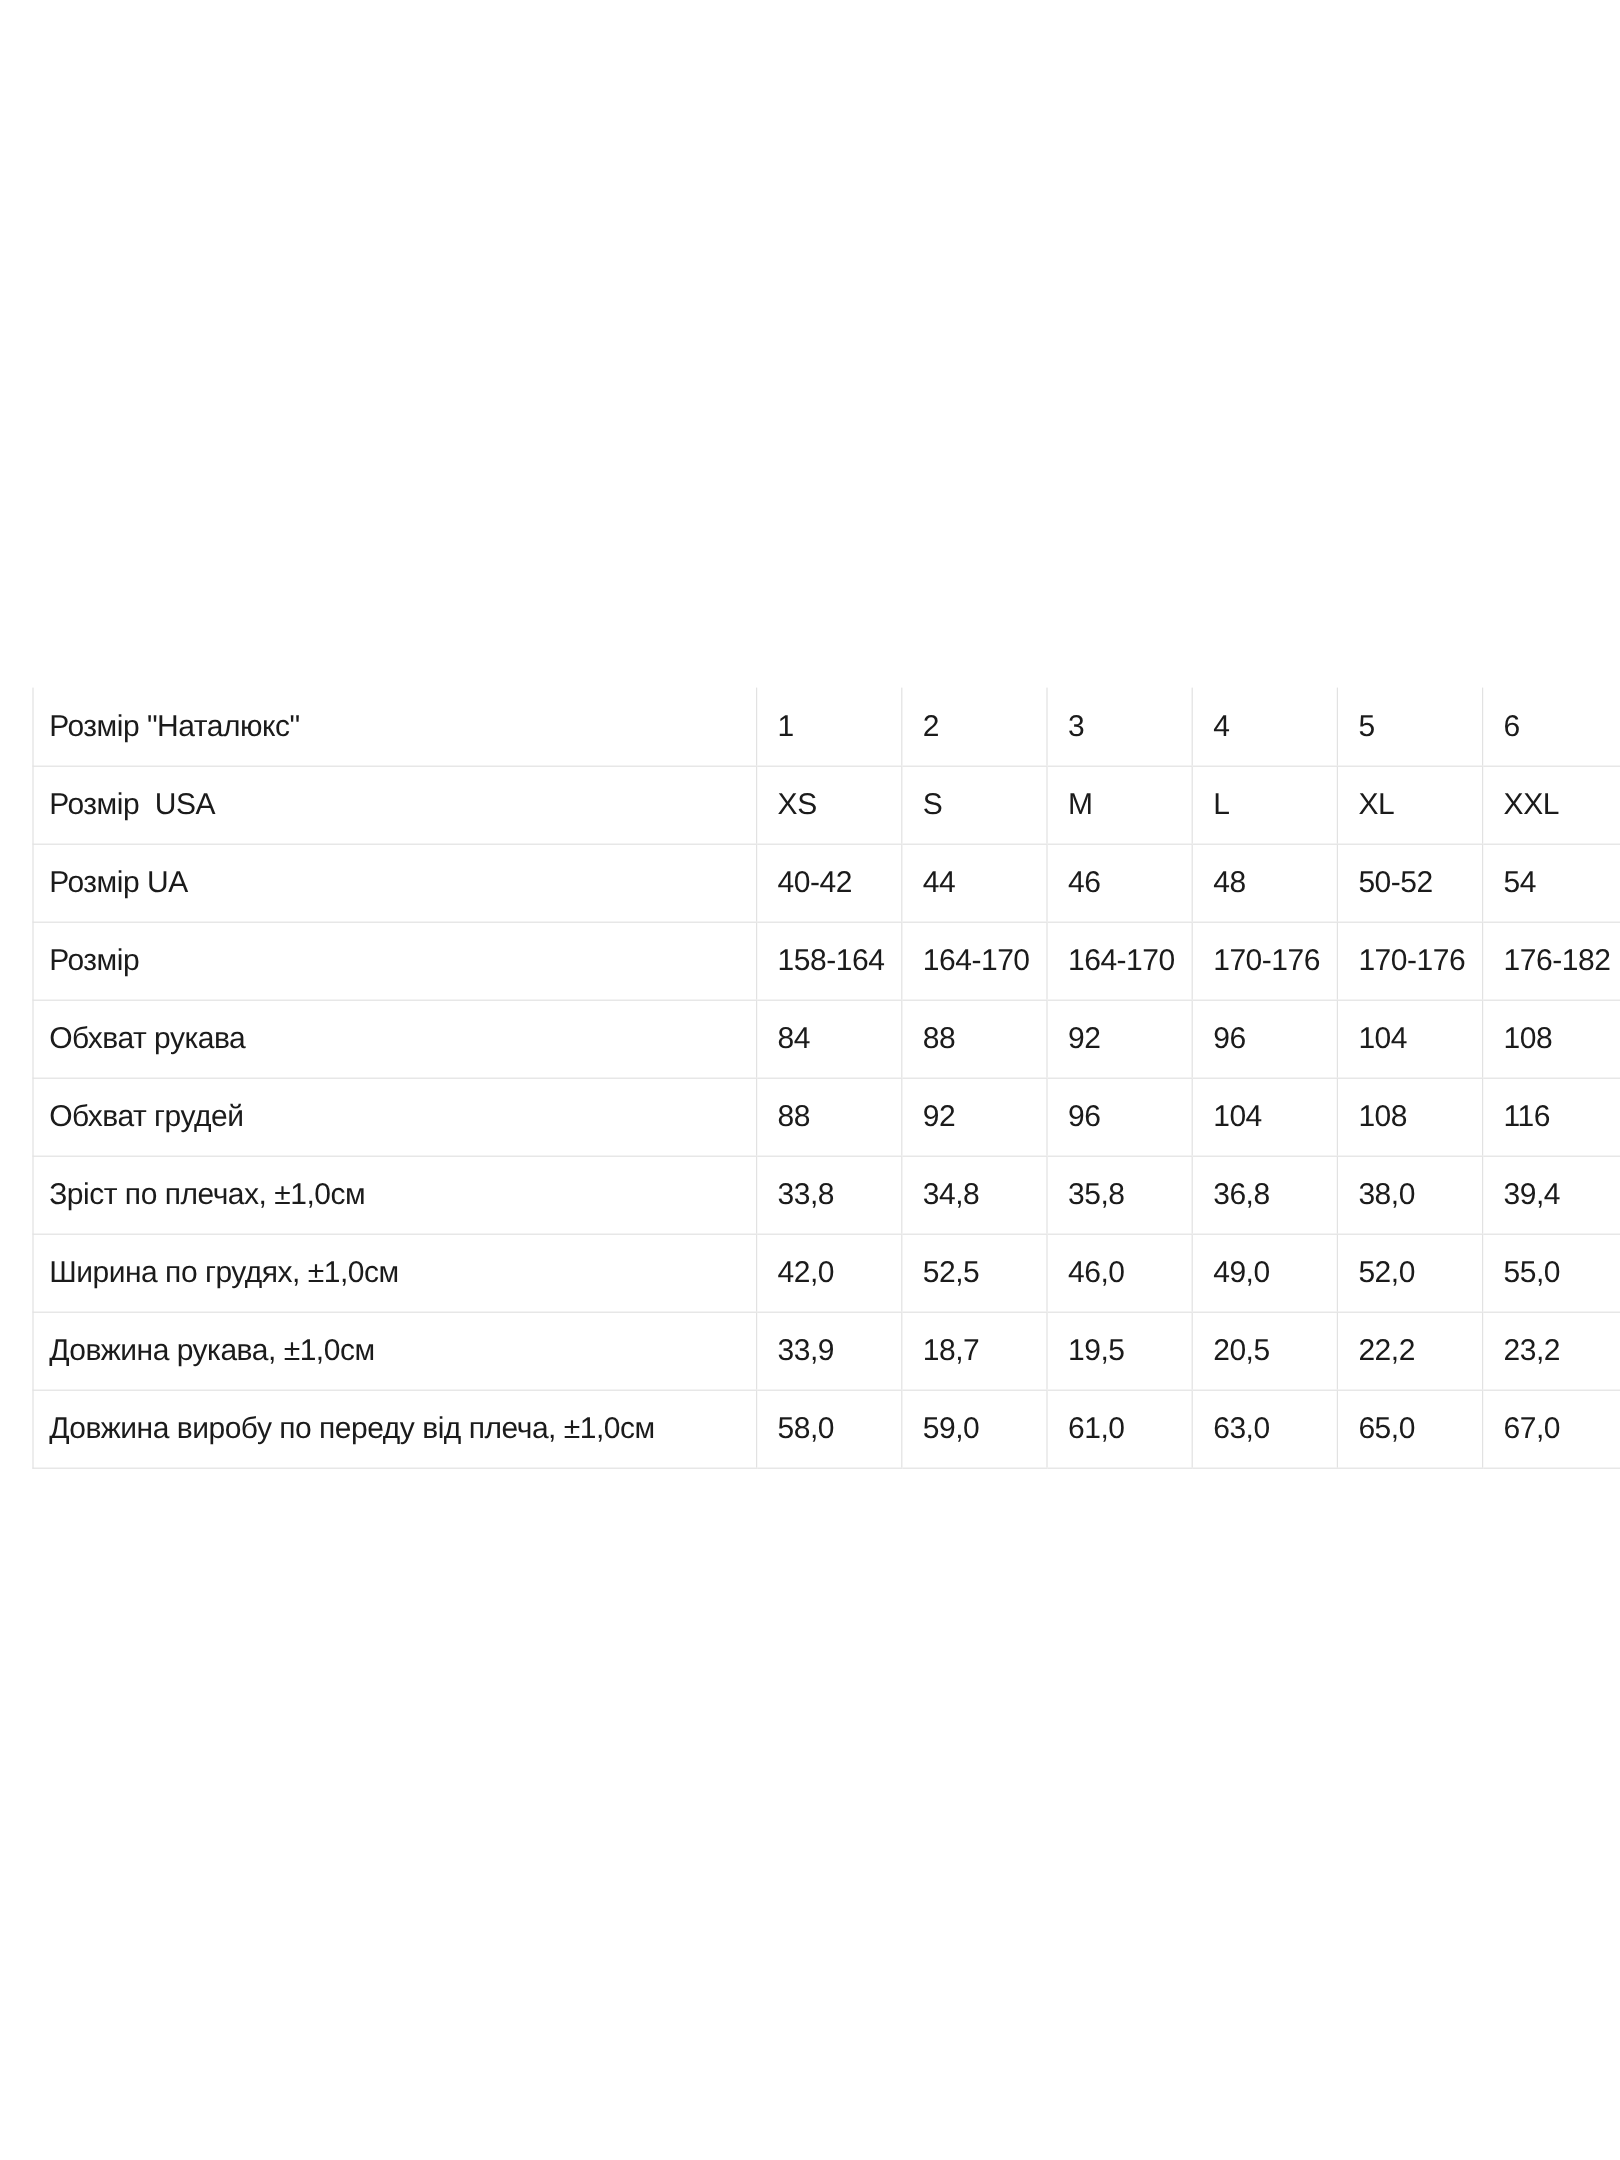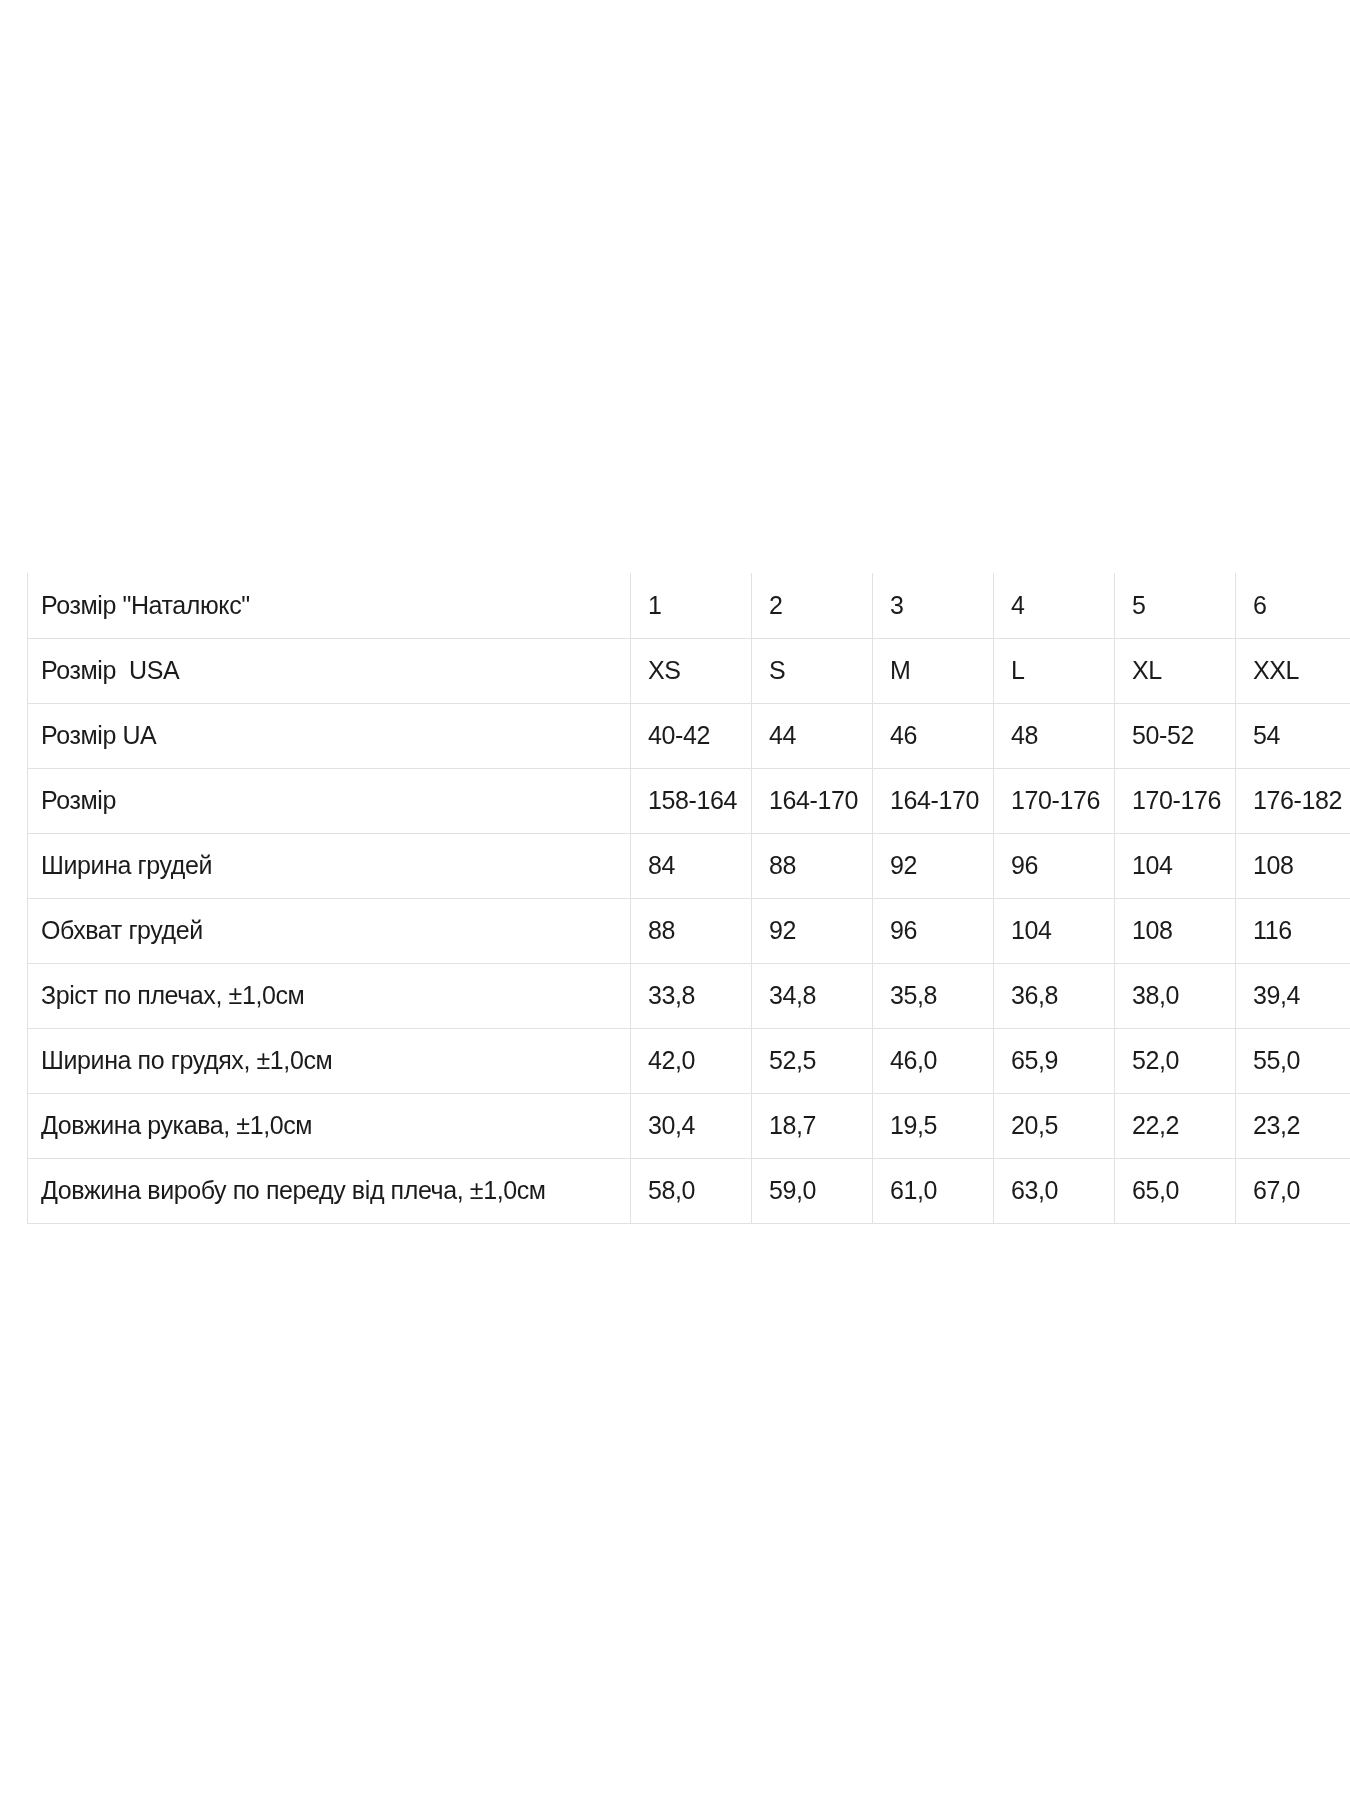--- a/index.html
+++ b/index.html
@@ -95,21 +95,21 @@
         <tr>
           <td class="row-label">Розмір</td>
           <td class="size-value">158-164</td>
           <td class="size-value">164-170</td>
           <td class="size-value">164-170</td>
           <td class="size-value">170-176</td>
           <td class="size-value">170-176</td>
           <td class="size-value">176-182</td>
         </tr>
         <tr>
-          <td class="row-label">Ширина грудей</td>
+          <td class="row-label">Обхват рукава</td>
           <td class="size-value">84</td>
           <td class="size-value">88</td>
           <td class="size-value">92</td>
           <td class="size-value">96</td>
           <td class="size-value">104</td>
           <td class="size-value">108</td>
         </tr>
         <tr>
           <td class="row-label">Обхват грудей</td>
           <td class="size-value">88</td>
@@ -126,27 +126,27 @@
           <td class="size-value">35,8</td>
           <td class="size-value">36,8</td>
           <td class="size-value">38,0</td>
           <td class="size-value">39,4</td>
         </tr>
         <tr>
           <td class="row-label">Ширина по грудях, ±1,0см</td>
           <td class="size-value">42,0</td>
           <td class="size-value">52,5</td>
           <td class="size-value">46,0</td>
-          <td class="size-value">65,9</td>
+          <td class="size-value">49,0</td>
           <td class="size-value">52,0</td>
           <td class="size-value">55,0</td>
         </tr>
         <tr>
           <td class="row-label">Довжина рукава, ±1,0см</td>
-          <td class="size-value">30,4</td>
+          <td class="size-value">33,9</td>
           <td class="size-value">18,7</td>
           <td class="size-value">19,5</td>
           <td class="size-value">20,5</td>
           <td class="size-value">22,2</td>
           <td class="size-value">23,2</td>
         </tr>
         <tr>
           <td class="row-label">Довжина виробу по переду від плеча, ±1,0см</td>
           <td class="size-value">58,0</td>
           <td class="size-value">59,0</td>

